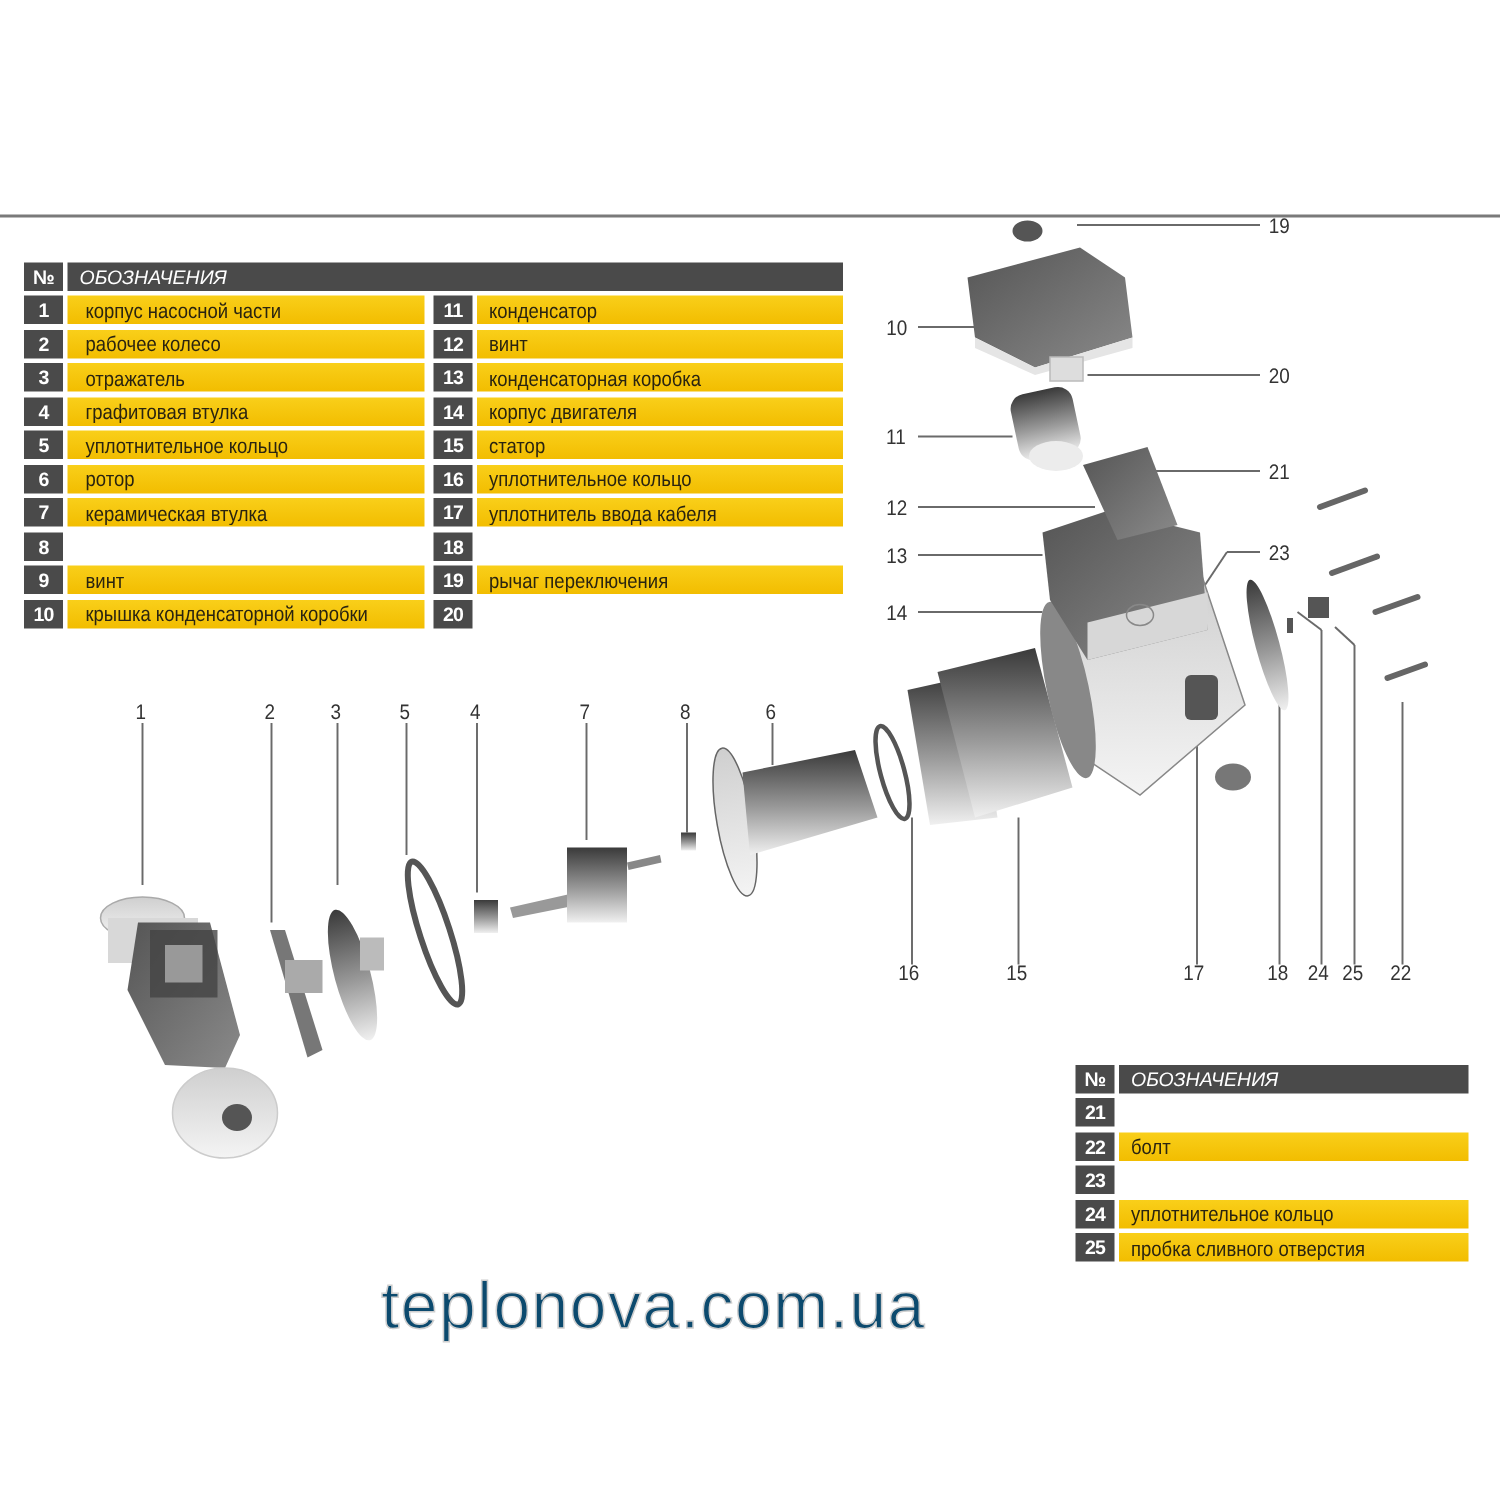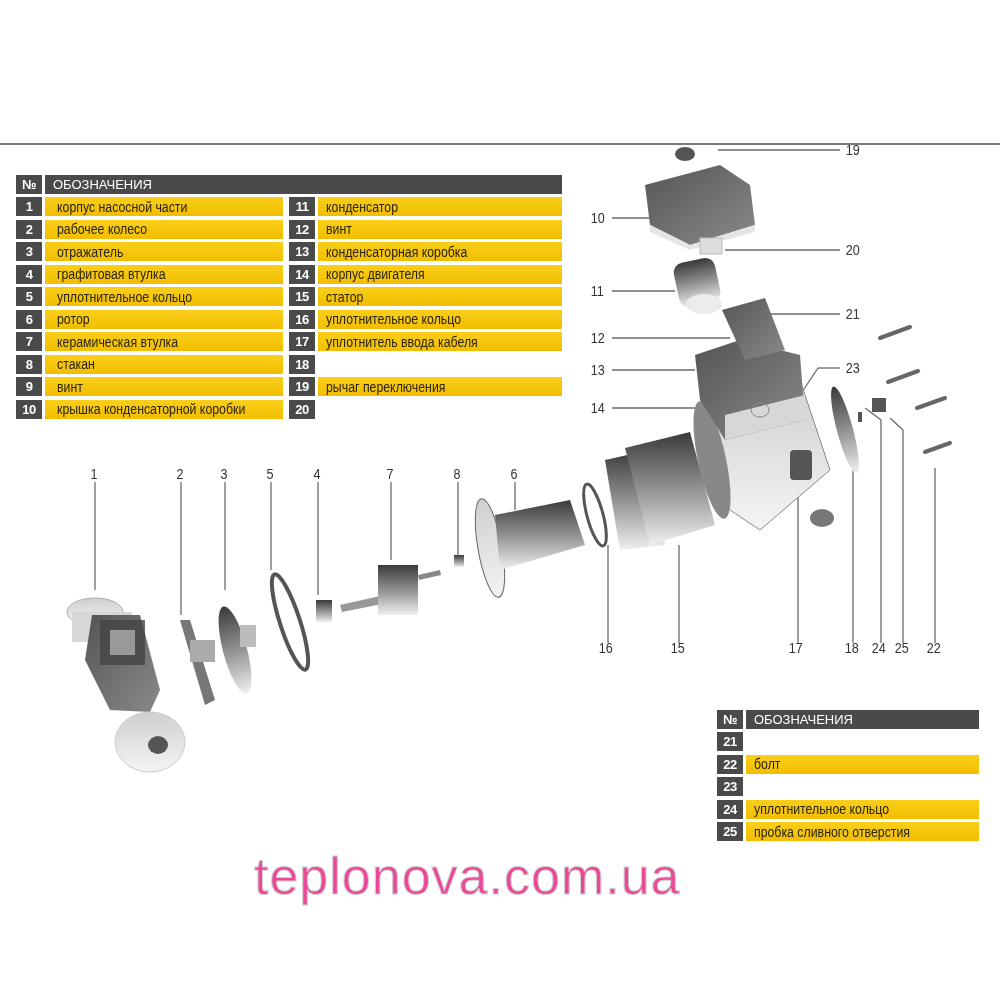--- a/index.html
+++ b/index.html
@@ -2,32 +2,32 @@
 <html><head>
 <meta charset="utf-8">
 <style>
   html,body{margin:0;padding:0;background:#fff;}
   body{width:1000px;height:1000px;position:relative;overflow:hidden;font-family:"Liberation Sans",sans-serif;}
   .topline{position:absolute;left:0;top:143px;width:1000px;height:2px;background:#7a7a7a;}
   .legend{position:absolute;border-collapse:separate;border-spacing:0 3px;}
   .legend .hdr{display:flex;height:19px;margin-bottom:3px;}
   .cell-num{background:#4a4a4a;color:#fff;font-weight:bold;font-size:13px;display:flex;align-items:center;justify-content:center;width:26px;margin-right:3px;letter-spacing:-0.5px;}
   .cell-hdr{background:#4a4a4a;color:#fff;font-size:13px;display:flex;align-items:center;padding-left:8px;flex:1;transform:scaleX(0.9);transform-origin:left;}
-  .hdr .cell-hdr{transform:none;}
+  .hdr .cell-hdr{transform:none;font-style:italic;}
   .row{display:flex;height:19px;margin-bottom:3.5px;}
   .cell-txt{background:linear-gradient(180deg,#f9cf1a 0%,#f2bd00 100%);color:#2a2410;font-size:14px;display:flex;align-items:center;padding-left:8px;flex:1;white-space:nowrap;overflow:hidden;}
   .cell-txt span{display:inline-block;transform:scaleX(0.88);transform-origin:left;}
   #legend-a{left:16px;top:175px;width:546px;}
   #legend-a .cols{display:flex;gap:0;}
   #legend-a .col{width:273px;}
   #legend-a .col1 .cell-txt{margin-right:6px;padding-left:12px;}
   #legend-b{left:717px;top:710px;width:262px;}
   .diagram{position:absolute;left:0;top:0;width:1000px;height:1000px;}
   .lbl{position:absolute;font-size:14px;color:#333;transform:scaleX(0.9);}
-  .watermark{position:absolute;left:254px;top:846px;font-size:52px;color:#ec4899;-webkit-text-stroke:1px #cfcfcf;letter-spacing:1px;font-family:"Liberation Sans",sans-serif;}
+  .watermark{position:absolute;left:254px;top:846px;font-size:44px;color:#0c4a6e;-webkit-text-stroke:1px #cfcfcf;letter-spacing:1px;font-family:"Liberation Sans",sans-serif;}
 </style>
 </head>
 <body>
 
 <div class="topline"></div>
 
 <div class="legend" id="legend-a">
   <div class="hdr">
     <div class="cell-num">№</div>
     <div class="cell-hdr">ОБОЗНАЧЕНИЯ</div>
@@ -71,23 +71,20 @@
           </div>
         </div>
       <div class="row">
           <div class="cell-num">7</div>
           <div class="cell-txt">
             <span>керамическая втулка</span>
           </div>
         </div>
       <div class="row">
           <div class="cell-num">8</div>
-          <div class="cell-txt">
-            <span>стакан</span>
-          </div>
         </div>
       <div class="row">
           <div class="cell-num">9</div>
           <div class="cell-txt">
             <span>винт</span>
           </div>
         </div>
       <div class="row">
           <div class="cell-num">10</div>
           <div class="cell-txt">

